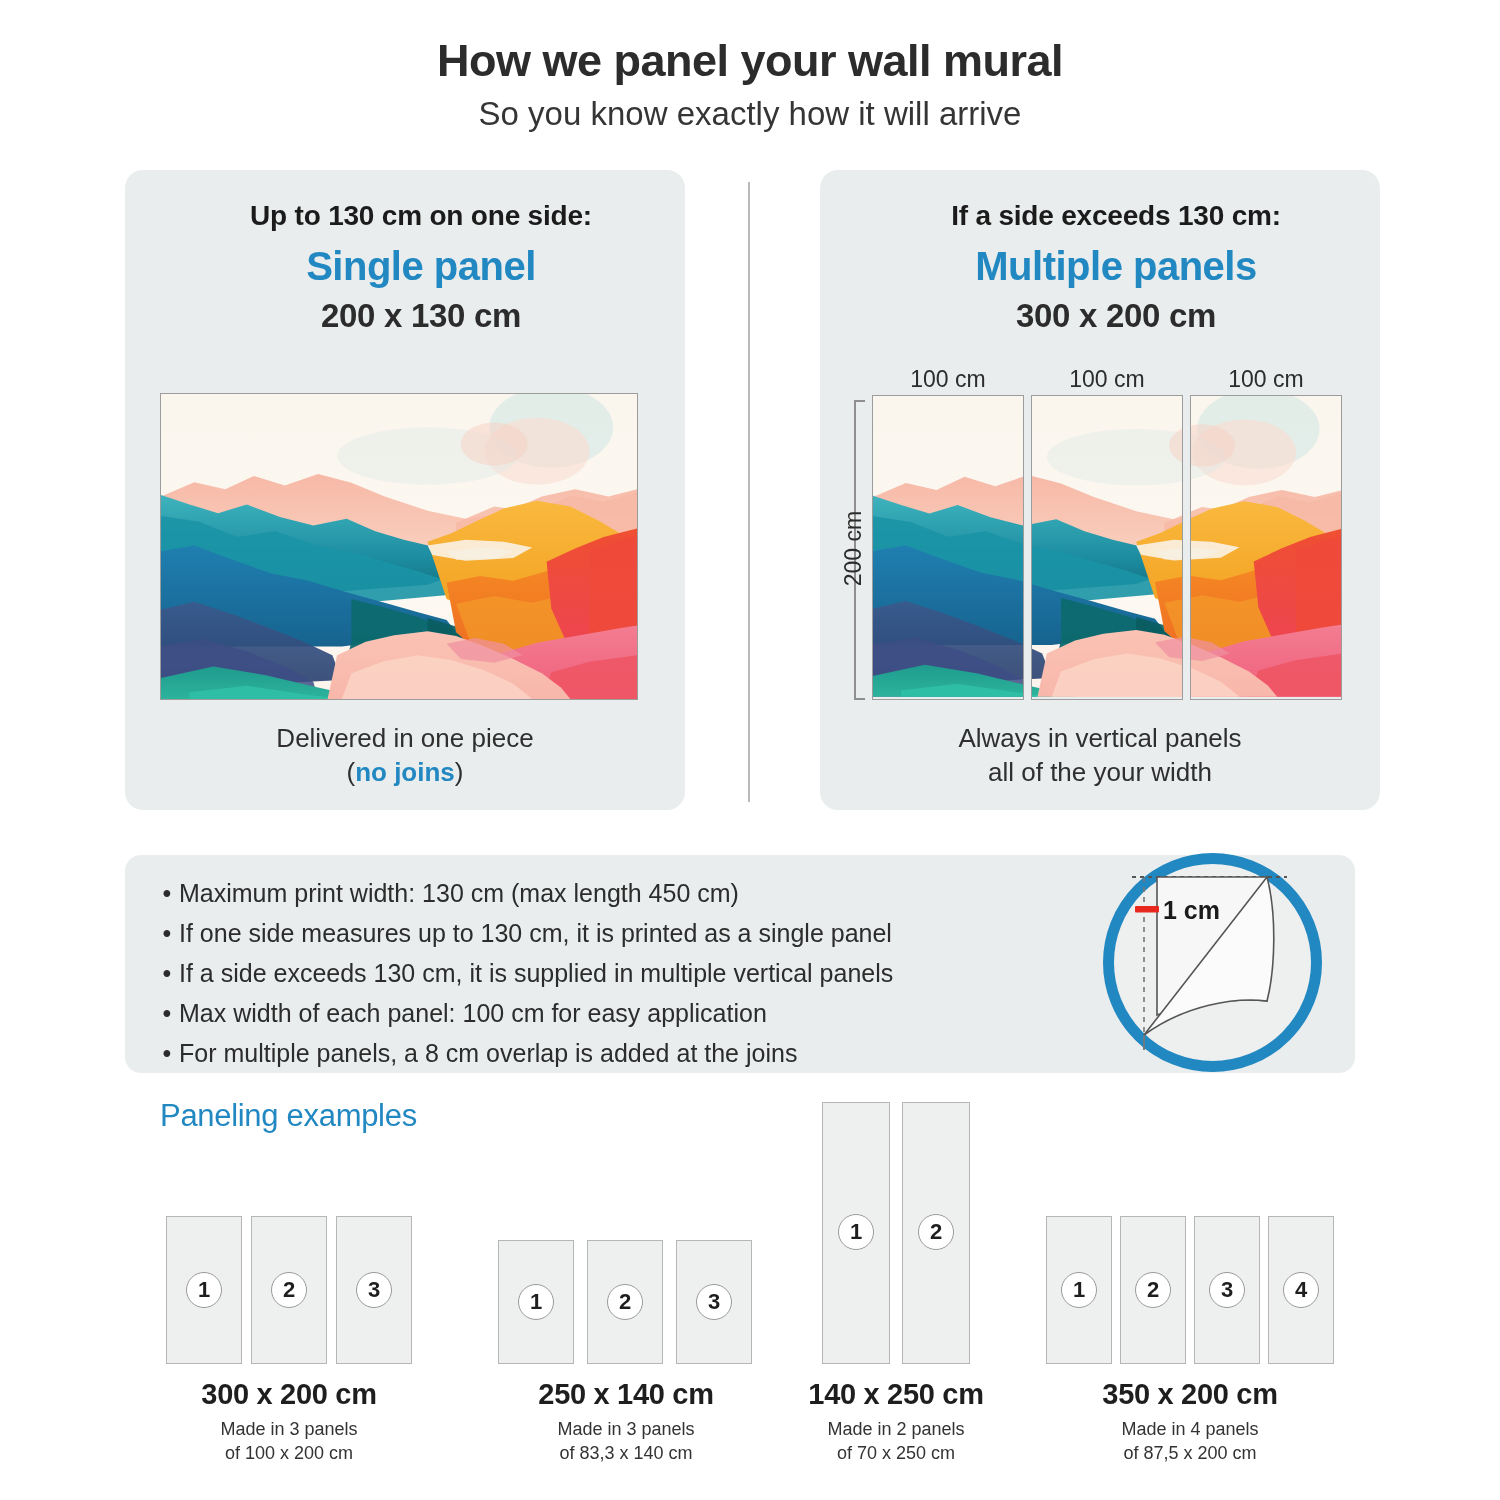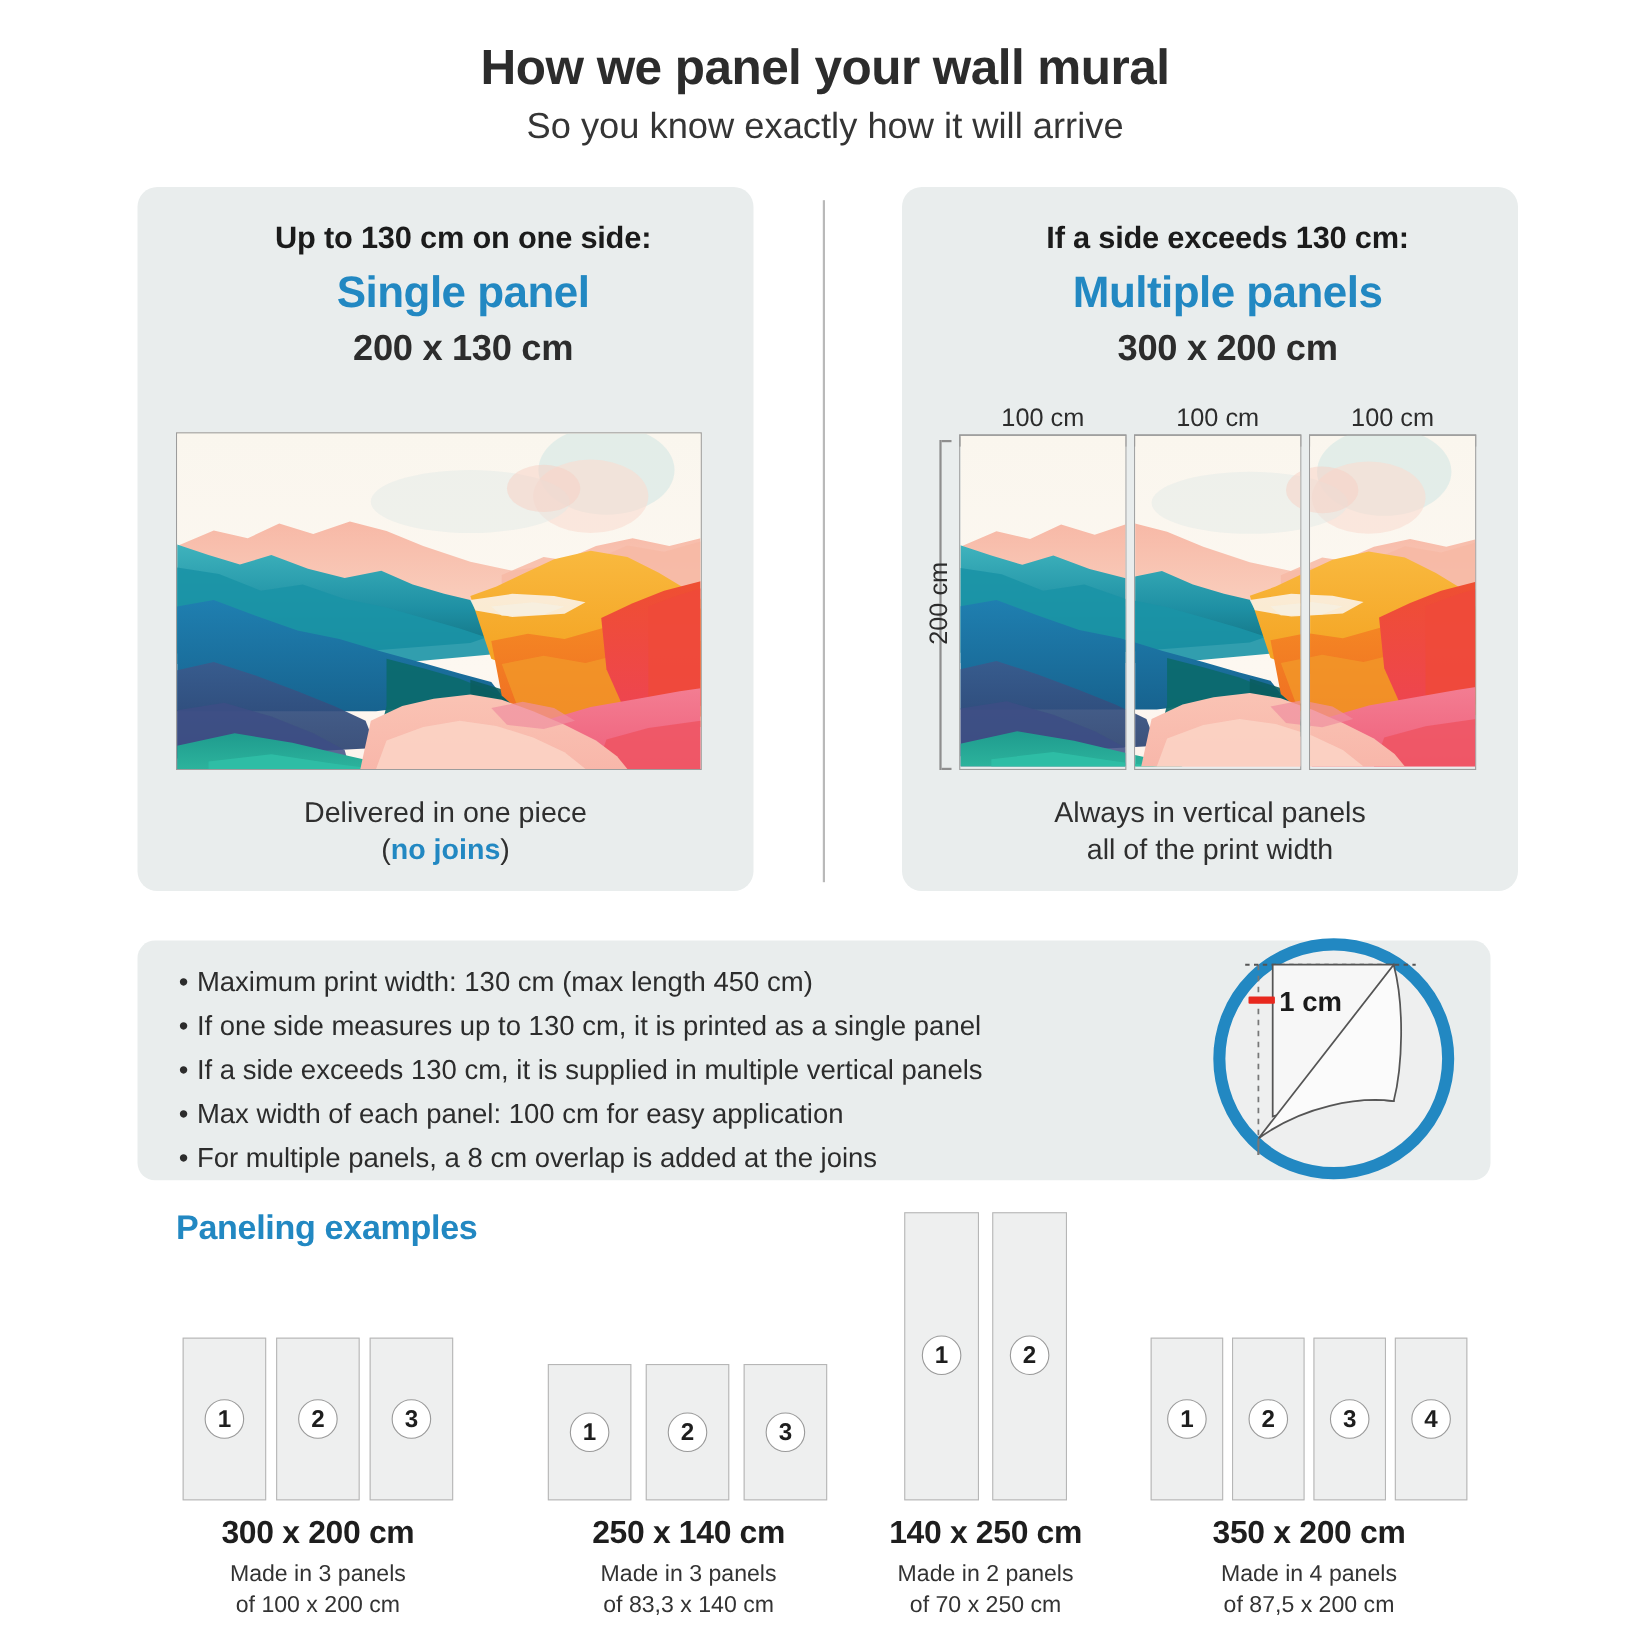--- a/index.html
+++ b/index.html
@@ -98,36 +98,36 @@
   .rules { position: absolute; left: 30px; top: 24px; }
   .rule { display: flex; align-items: flex-start; font-size: 25px; color: #2c2c2c;
           line-height: 1.12; margin-bottom: 12px; }
   .bullet { width: 24px; flex: 0 0 24px; text-align: center; font-size: 25px; }
 
   #overlap-circle { position: absolute; left: 1095px; top: 845px; width: 235px; height: 235px; }
 
   
   .examples-title {
     position: absolute; left: 160px; top: 1098px;
-    font-size: 31px; font-weight: bold; color: #2288c2; letter-spacing: -0.3px;
+    font-size: 31px; font-weight: normal; color: #2288c2; letter-spacing: -0.3px;
   }
   .example { position: absolute; }
   .ex-panels { position: absolute; }
   .ex-panel {
     position: absolute; background: #eeefef; border: 1px solid #b6b6b6;
   }
   .ex-num {
     position: absolute; border: 1px solid #9a9a9a; border-radius: 50%;
     background: #ffffff; display: flex; align-items: center; justify-content: center;
     font-size: 22px; font-weight: bold; color: #1e1e1e;
     width: 36px; height: 36px;
   }
   .ex-cap { position: absolute; text-align: center; }
   .ex-size { font-size: 29px; font-weight: bold; color: #1e1e1e; letter-spacing: -0.3px; }
-  .ex-made { font-size: 21px; color: #333; line-height: 1.35; margin-top: 6px; }
+  .ex-made { font-size: 18px; color: #333; line-height: 1.35; margin-top: 6px; }
 </style>
 </head>
 <body>
 
 <svg width="0" height="0" style="position:absolute" aria-hidden="true">
   <defs>
     <linearGradient id="gSky" x1="0" y1="0" x2="0" y2="1">
       <stop offset="0%" stop-color="#faf6ee"></stop>
       <stop offset="70%" stop-color="#fdf8f1"></stop>
       <stop offset="100%" stop-color="#fdf3ec"></stop>
@@ -291,21 +291,21 @@
         <div class="artclip" style="left:-318px;">
           <svg viewBox="0 0 1000 640" preserveAspectRatio="none">
               <use href="#muralArt"></use>
             </svg>
         </div>
       </div>
     </div>
 
     <div class="card-note" style="top: 552px;">
       <div>Always in vertical panels</div>
-      <div>all of the print width</div>
+      <div>all of the your width</div>
     </div>
   </div>
 
   <div id="card-rules">
     <div class="rules">
       <div class="rule">
         <span class="bullet">•</span>
         <span>Maximum print width: 130 cm (max length 450 cm)</span>
       </div>
       <div class="rule">

